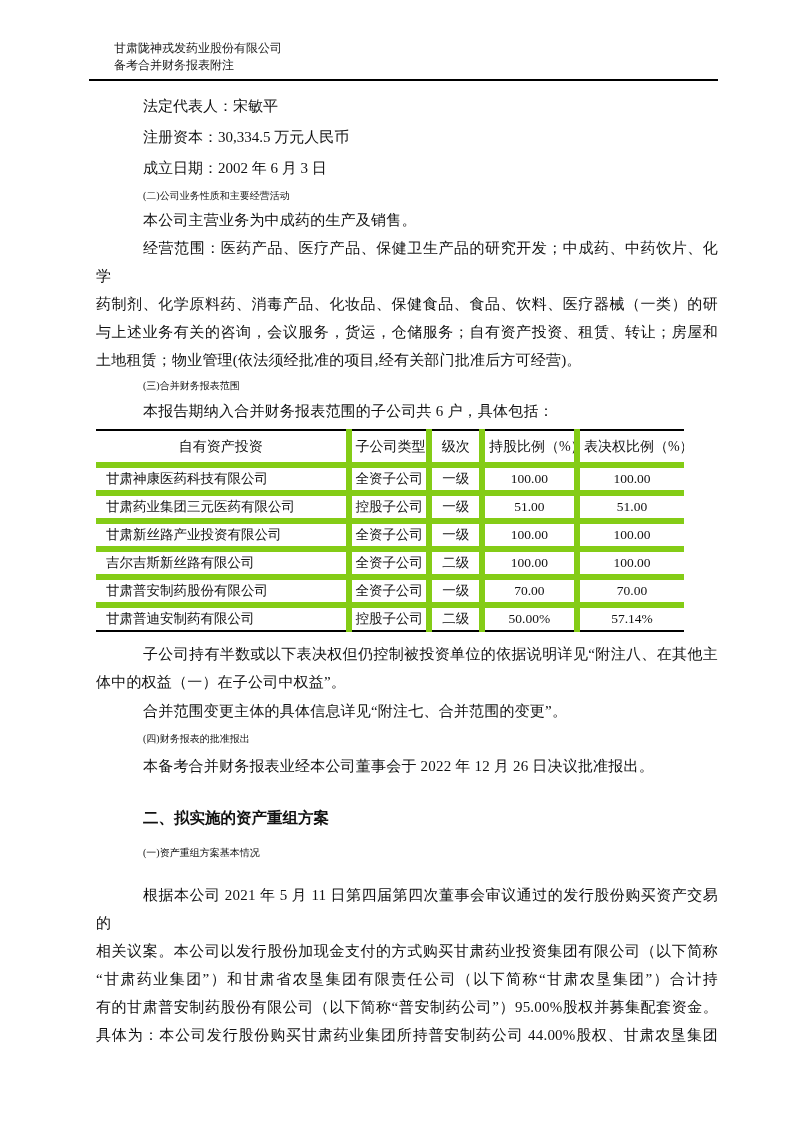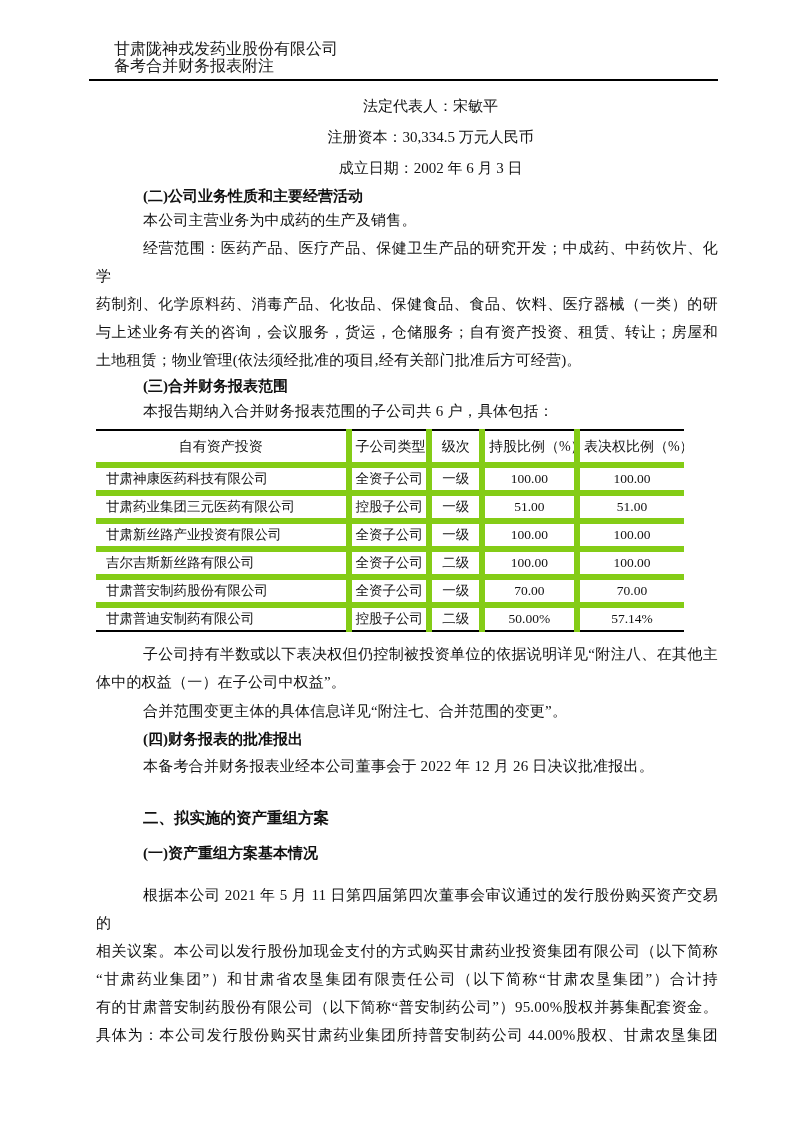--- a/index.html
+++ b/index.html
@@ -15,44 +15,43 @@
   .content {
     position: absolute;
     left: 96px;
     top: 0;
     width: 622px;
   }
   
   .doc-header {
     padding-top: 40px;
     padding-left: 18px;
-    font-size: 16px;
+    font-size: 12px;
     line-height: 17px;
     color: #1a1a1a;
   }
   .header-rule {
     margin-top: 5px;
     margin-left: -7px;
     width: 629px;
     border-bottom: 2px solid #000000;
   }
   
   .meta-block { margin-top: 10px; }
   .meta-line {
     line-height: 31px;
     font-size: 15px;
     padding-left: 47px;
-    text-align: center;
   }
   
   .h-sub {
     margin-top: 2px;
     line-height: 20px;
-    font-size: 15px;
-    font-weight: bold;
+    font-size: 10px;
+    font-weight: normal;
     padding-left: 47px;
   }
   .h-part {
     margin-top: 29px;
     line-height: 20px;
     font-size: 15.5px;
     font-weight: bold;
     padding-left: 47px;
   }
   

